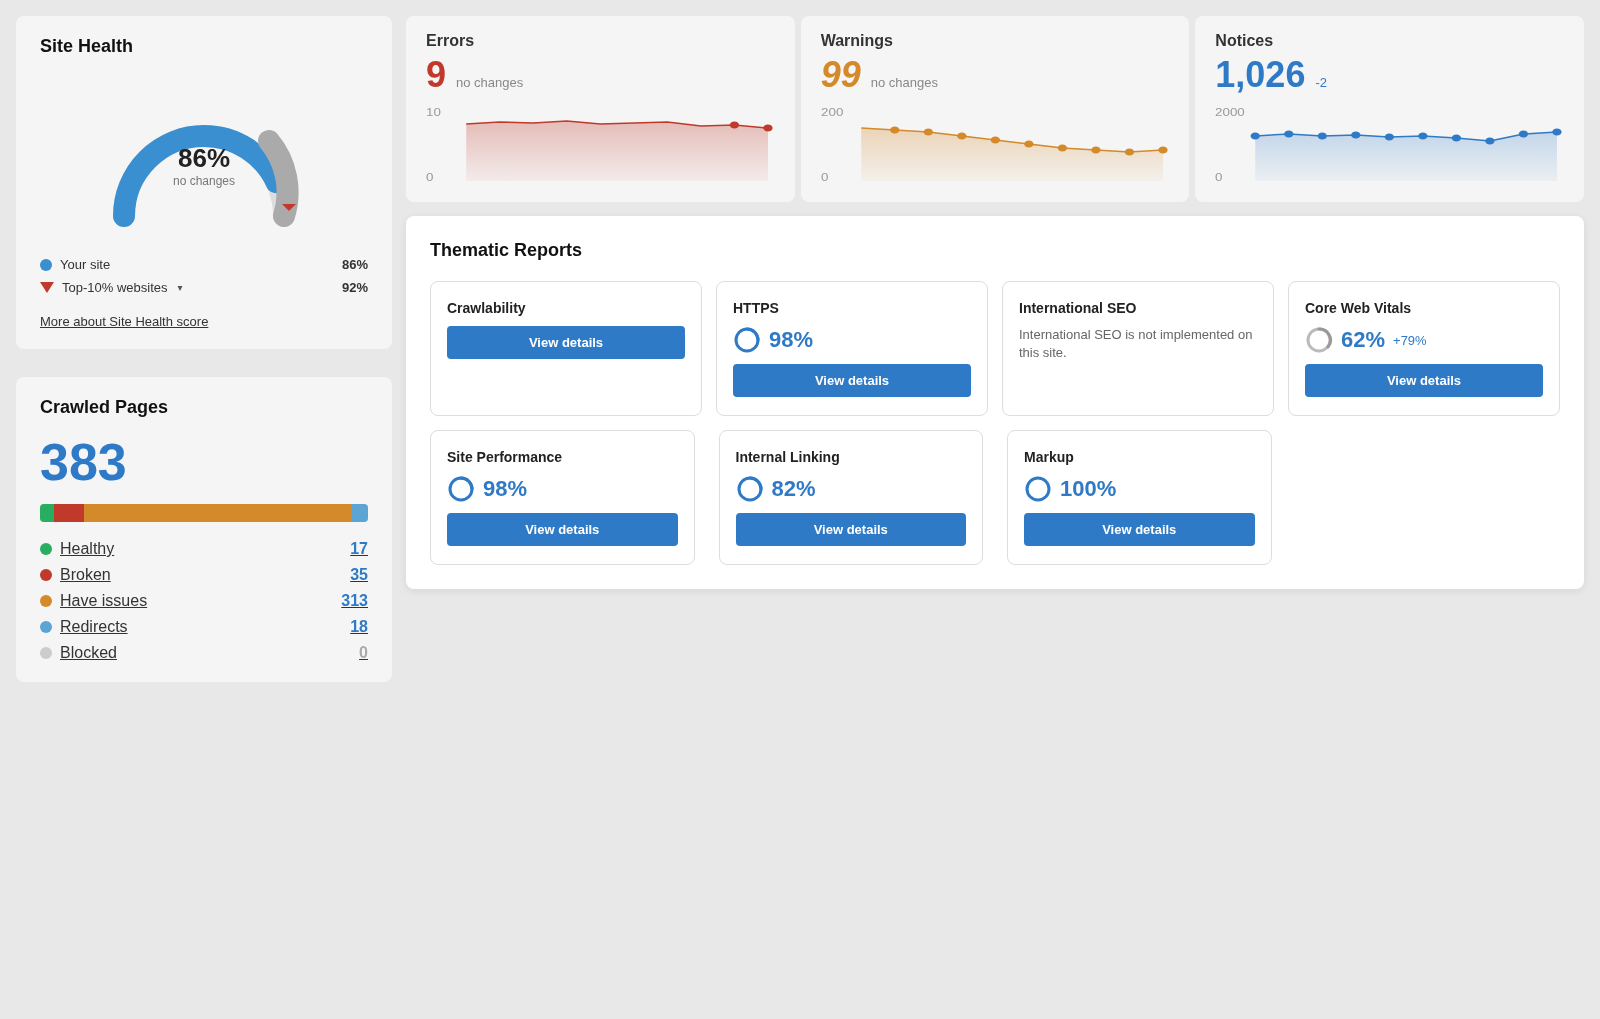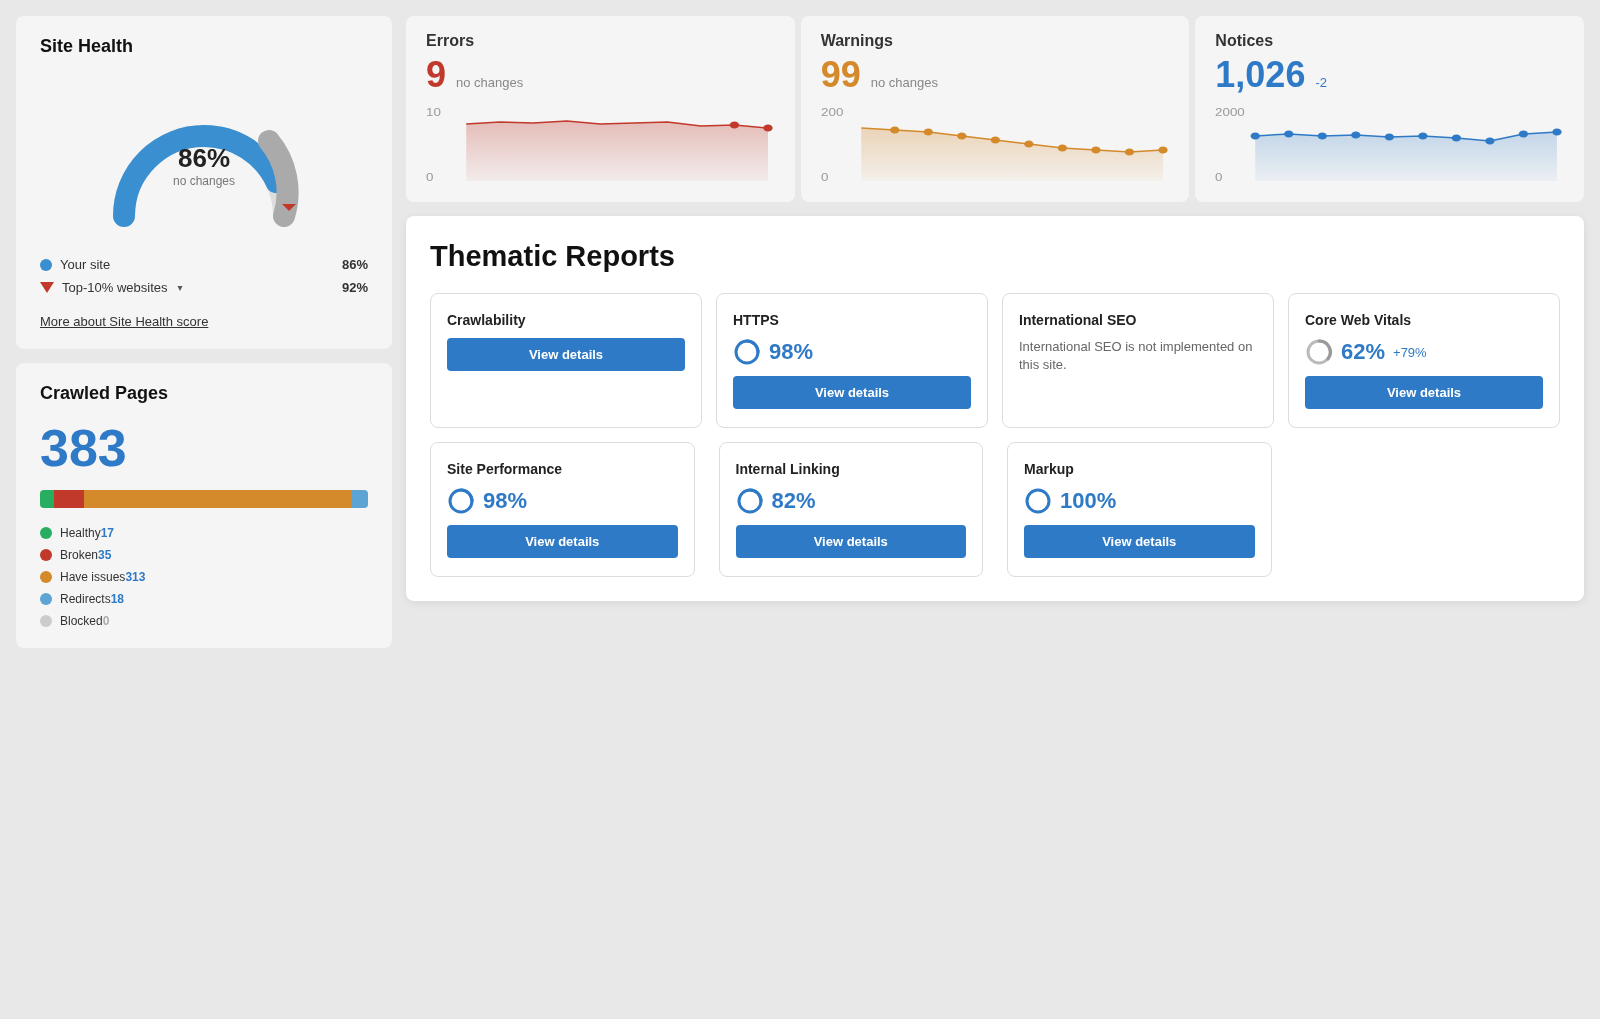--- a/index.html
+++ b/index.html
@@ -16,21 +16,21 @@
       grid-template-rows: auto auto;
       gap: 0;
       padding: 16px;
       max-width: 1600px;
     }
 
     
     .left-column {
       display: flex;
       flex-direction: column;
-      gap: 14px;
+      gap: 28px;
       padding-right: 14px;
     }
 
     .card {
       background: #f5f5f5;
       border-radius: 8px;
       padding: 20px 24px;
     }
 
     .card-title {
@@ -152,21 +152,23 @@
 
     .pages-legend {
       display: flex;
       flex-direction: column;
       gap: 8px;
     }
 
     .pages-legend-row {
       display: flex;
       align-items: center;
-      font-size: 12px;
+      justify-content: space-between;
+      font-size: 16px;
+      text-decoration: underline;
     }
 
     .pages-legend-left {
       display: flex;
       align-items: center;
       gap: 8px;
     }
 
     .pages-dot {
       width: 12px;
@@ -213,21 +215,21 @@
       gap: 10px;
       margin-bottom: 10px;
     }
 
     .metric-big {
       font-size: 36px;
       font-weight: 700;
     }
 
     .metric-big.errors { color: #c0392b; }
-    .metric-big.warnings { color: #d4892a; }
+    .metric-big.warnings { color: #d4892a; font-style: italic; }
     .metric-big.notices { color: #2f7ac6; }
 
     .metric-change {
       font-size: 13px;
       color: #888;
     }
 
     .metric-change.negative { color: #2f7ac6; }
 
     
@@ -243,21 +245,21 @@
 
     
     .thematic-reports-card {
       background: #fff;
       border-radius: 8px;
       padding: 24px 24px;
       box-shadow: 0 2px 8px rgba(0,0,0,0.08);
     }
 
     .thematic-title {
-      font-size: 29px;
+      font-size: 18px;
       font-weight: 700;
       margin-bottom: 20px;
       color: #111;
     }
 
     .reports-grid {
       display: grid;
       grid-template-columns: repeat(4, 1fr);
       gap: 14px;
       margin-bottom: 14px;

